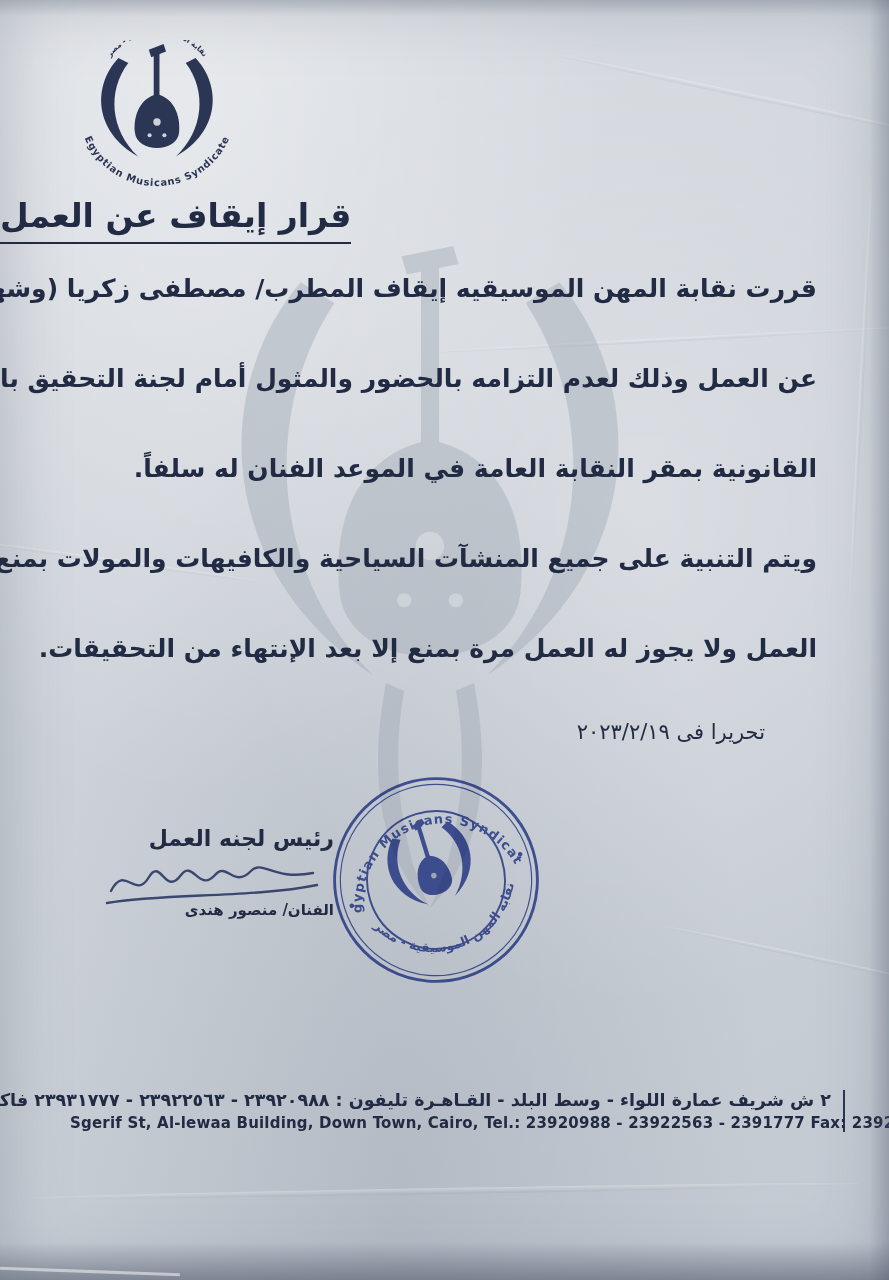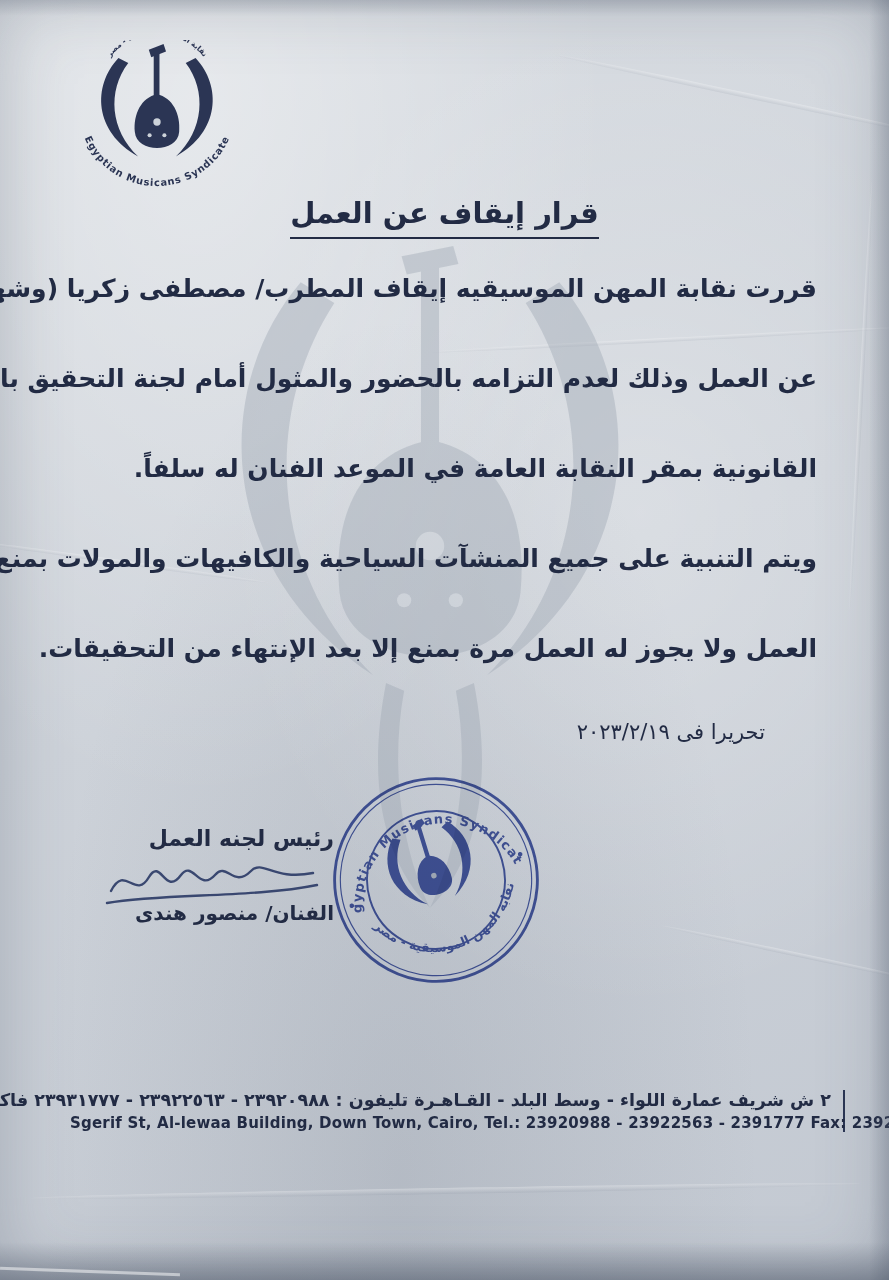--- a/index.html
+++ b/index.html
@@ -36,36 +36,36 @@
     background:rgba(255,255,255,.5); transform:rotate(2deg); }
 
   
   .watermark { position:absolute; left:150px; top:246px; width:560px; height:724px;
     opacity:.42; pointer-events:none; }
 
   
   .logo { position:absolute; left:70px; top:40px; width:174px; height:160px; }
 
   
-  .title { position:absolute; top:196px; left:0; width:100%; text-align:center;
-    direction:rtl; font-size:29px; font-weight:bold; }
+  .title { position:absolute; top:196px; left:0; width:100%; text-align:left;
+    direction:rtl; font-size:33px; font-weight:bold; }
   .title span { display:inline-block; border-bottom:2.5px solid #222b44; padding-bottom:7px; }
 
   .body-text { position:absolute; top:272px; right:72px; left:50px;
     direction:rtl; text-align:right; font-size:25px; font-weight:bold; line-height:34px; }
   .body-text .line { margin-bottom:56px; white-space:nowrap; }
 
   .date-line { position:absolute; top:720px; right:124px; direction:rtl;
     font-size:21px; font-weight:normal; }
 
   .sig { position:absolute; left:90px; top:826px; width:244px; 
     direction:rtl; font-weight:bold; }
   .sig-title { font-size:22px; }
   .sig svg   { display:block; margin:0 auto; }
-  .sig-name  { font-size:20px; margin-top:-8px; }
+  .sig-name  { font-size:15px; margin-top:-8px; }
 
   
   .stamp { position:absolute; left:326px; top:770px; width:220px; height:220px;
     transform:rotate(-17deg); opacity:.92; mix-blend-mode:multiply; }
 
   
   .footer { position:absolute; left:56px; right:44px; top:1090px;
     font-weight:bold; border-right:2.5px solid #2a3553; padding-right:12px; }
   .footer-ar { direction:rtl; text-align:right; font-size:17.5px; white-space:nowrap; }
   .footer-en { text-align:left; font-size:15px; margin-top:4px; letter-spacing:.2px;

